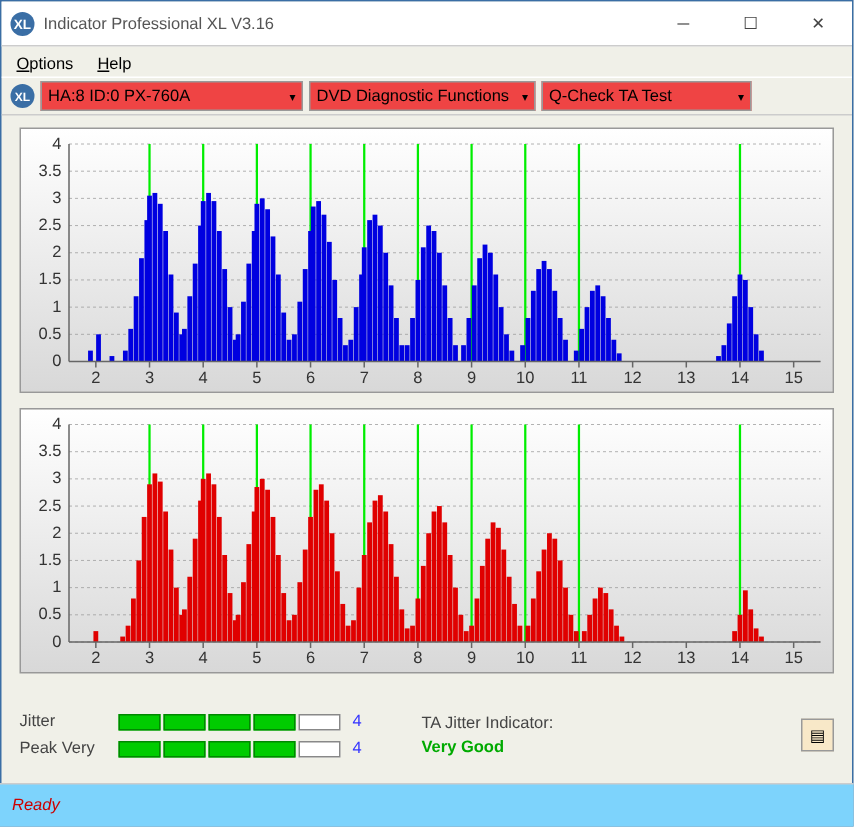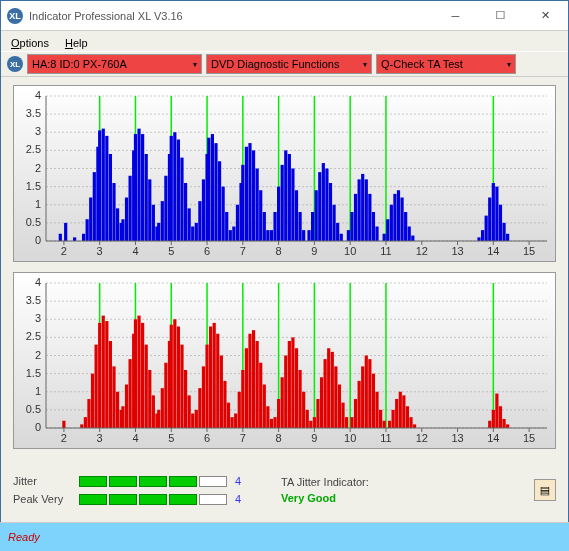--- a/index.html
+++ b/index.html
@@ -11,21 +11,21 @@
 .win-btn{width:45px;height:29px;display:flex;align-items:center;justify-content:center;color:#444;cursor:pointer}
 .menubar{height:20px;display:flex;align-items:flex-end;padding:0 4px;gap:4px}
 .menu-item{padding:2px 6px;cursor:pointer}
 .menu-item u{text-decoration:underline}
 .toolbar{height:26px;display:flex;align-items:center;padding:0 6px;gap:4px;border-top:1px solid #fff;border-bottom:1px solid #ccc}
 .tb-icon{width:16px;height:16px;background:#3a6ea5;border-radius:50%;display:flex;align-items:center;justify-content:center;color:#fff;font-size:8px;font-weight:bold}
 .dropdown{display:flex;align-items:center;background:#ef4444;border:1px solid #999;height:20px;padding:0 4px;cursor:pointer}
 .dropdown-text{flex:1;white-space:nowrap;overflow:hidden}
 .dropdown-arrow{margin-left:4px;font-size:8px}
 .dd1{width:175px}
-.dd2{width:166px}
+.dd2{width:151px}
 .dd3{width:140px}
 .content{padding:8px 12px}
 .chart{width:543px;height:177px;background:linear-gradient(180deg,#fff 0%,#d8d8d8 100%);border:1px solid #999;position:relative;margin-bottom:10px}
 .chart svg{position:absolute;top:0;left:0}
 .bottom-panel{display:flex;align-items:center;padding:8px 12px;gap:16px}
 .metric{display:flex;align-items:flex-end;gap:8px}
 .metric-label{width:58px;color:#444}
 .bars{display:flex;gap:2px}
 .bar-seg{width:28px;height:11px;border:1px solid #888;background:#fff}
 .bar-seg.filled{background:#0c0;border-color:#080}

